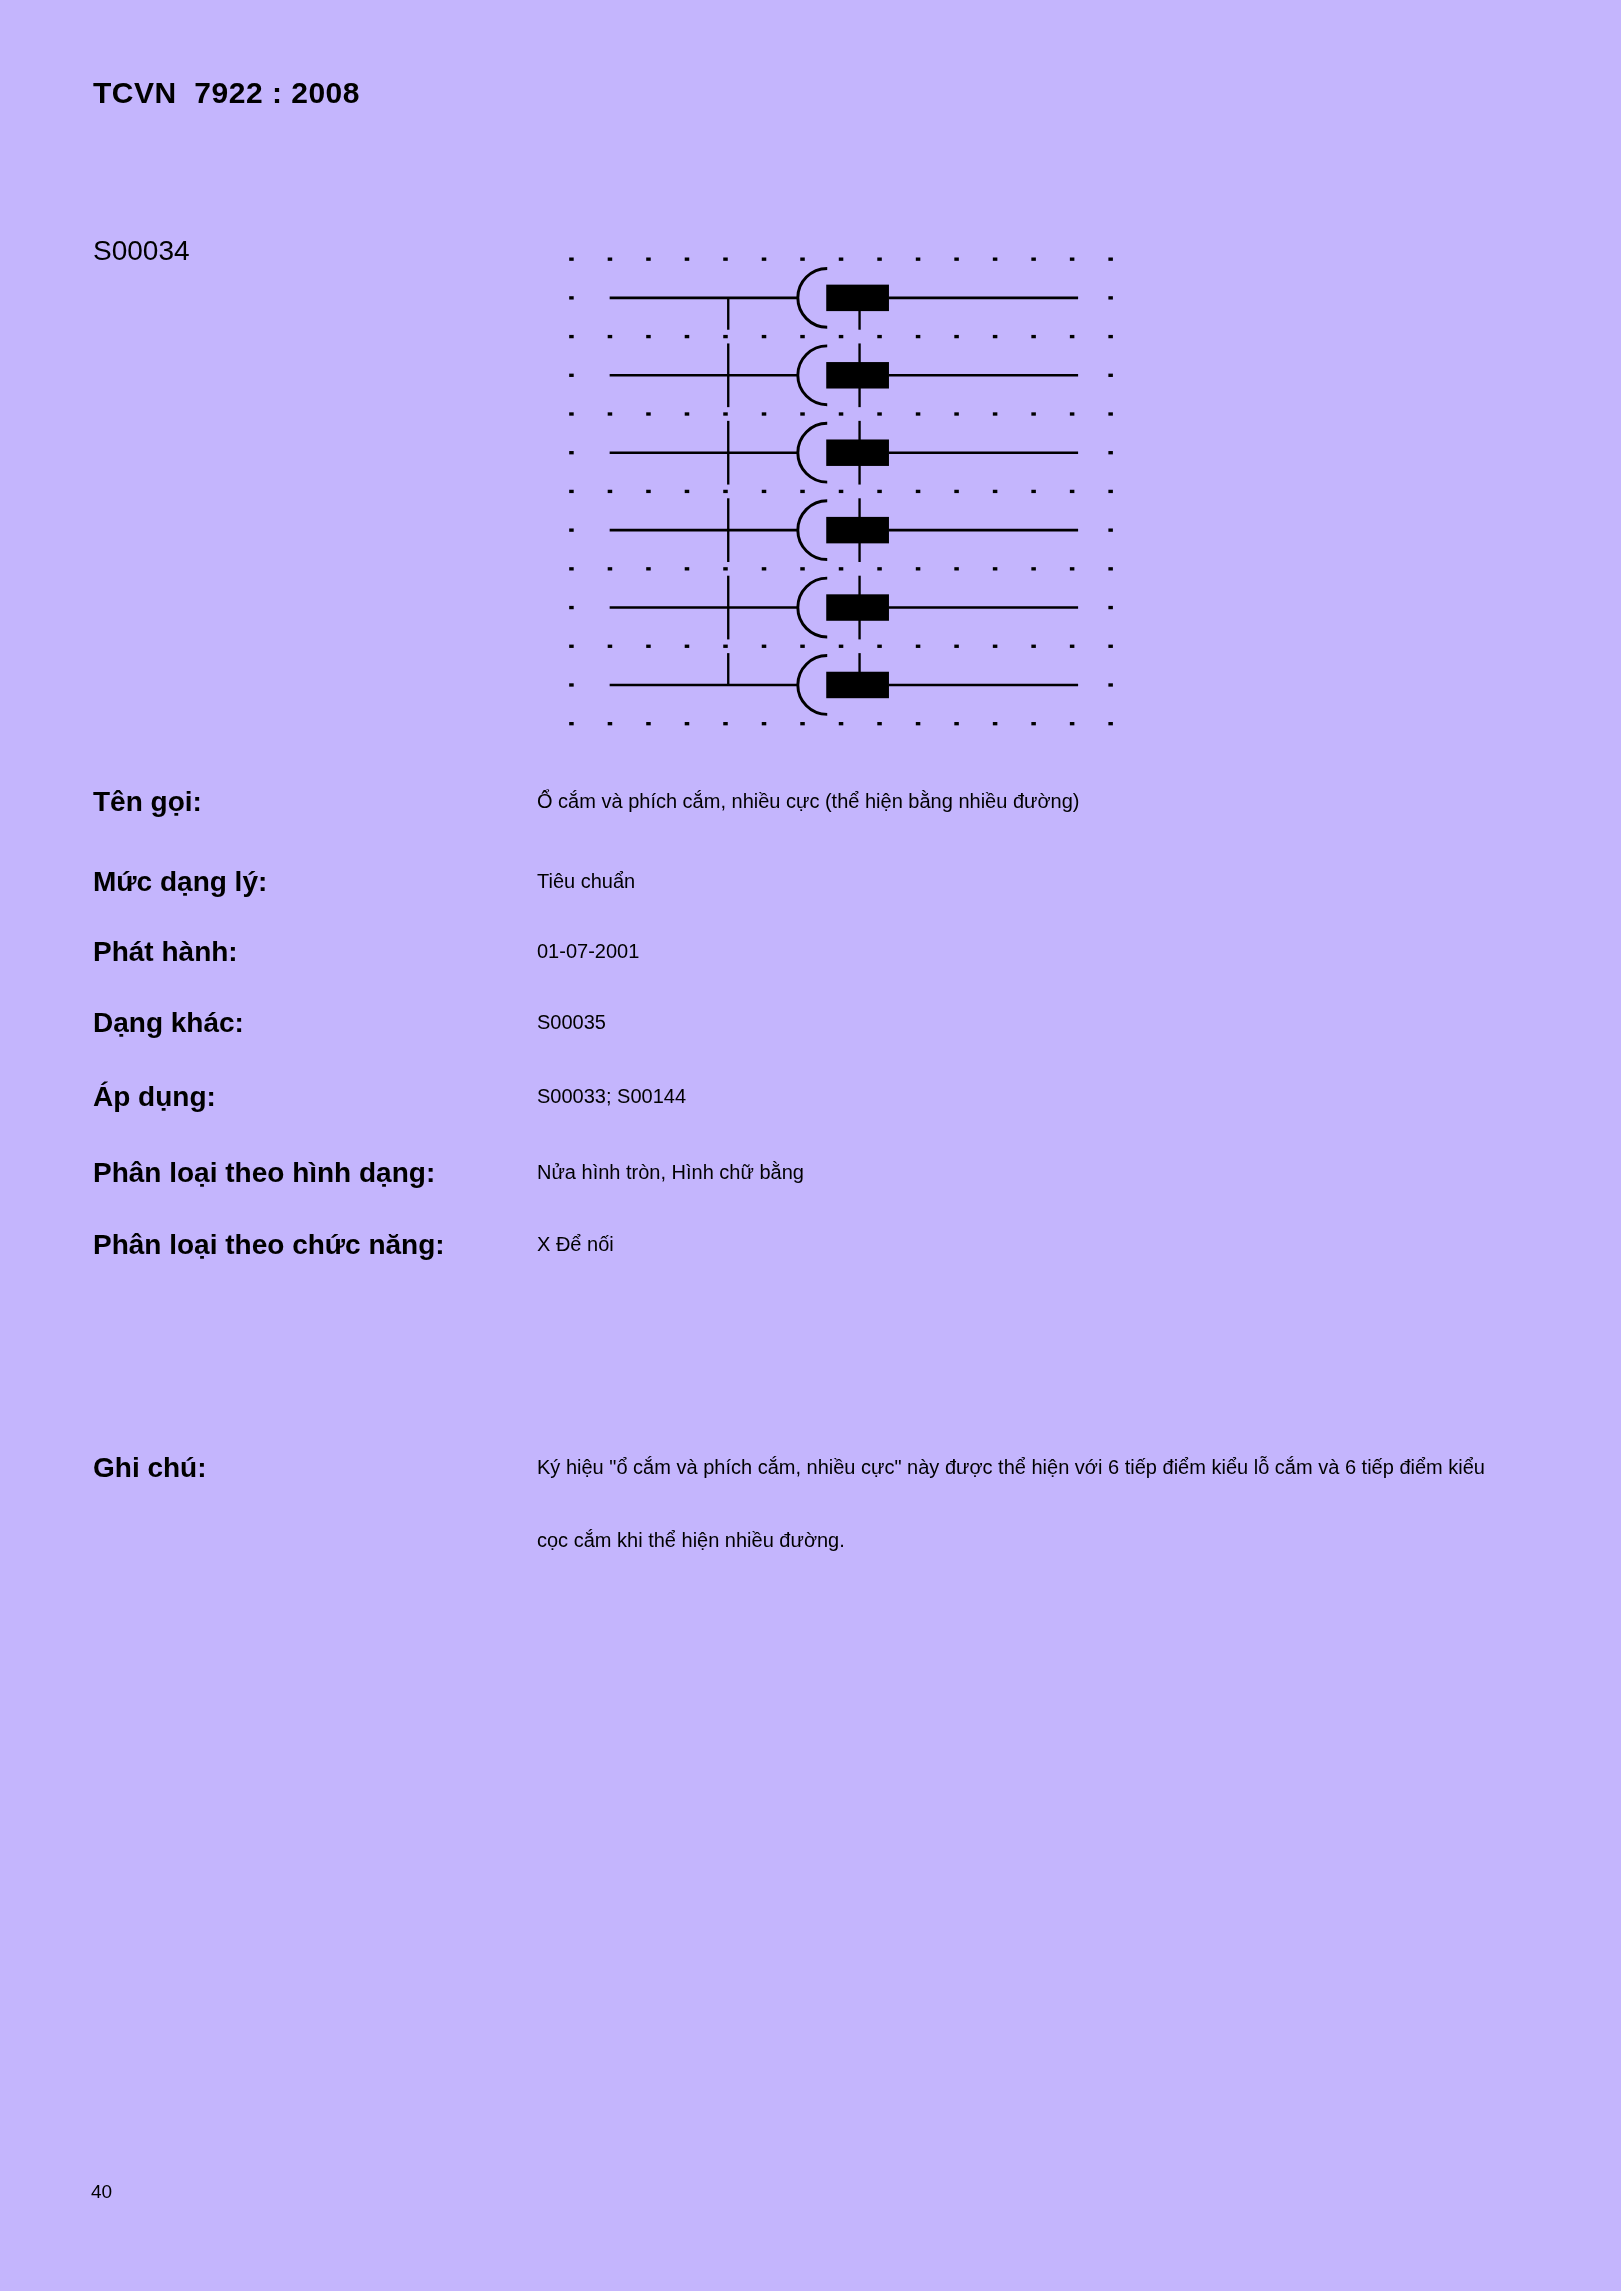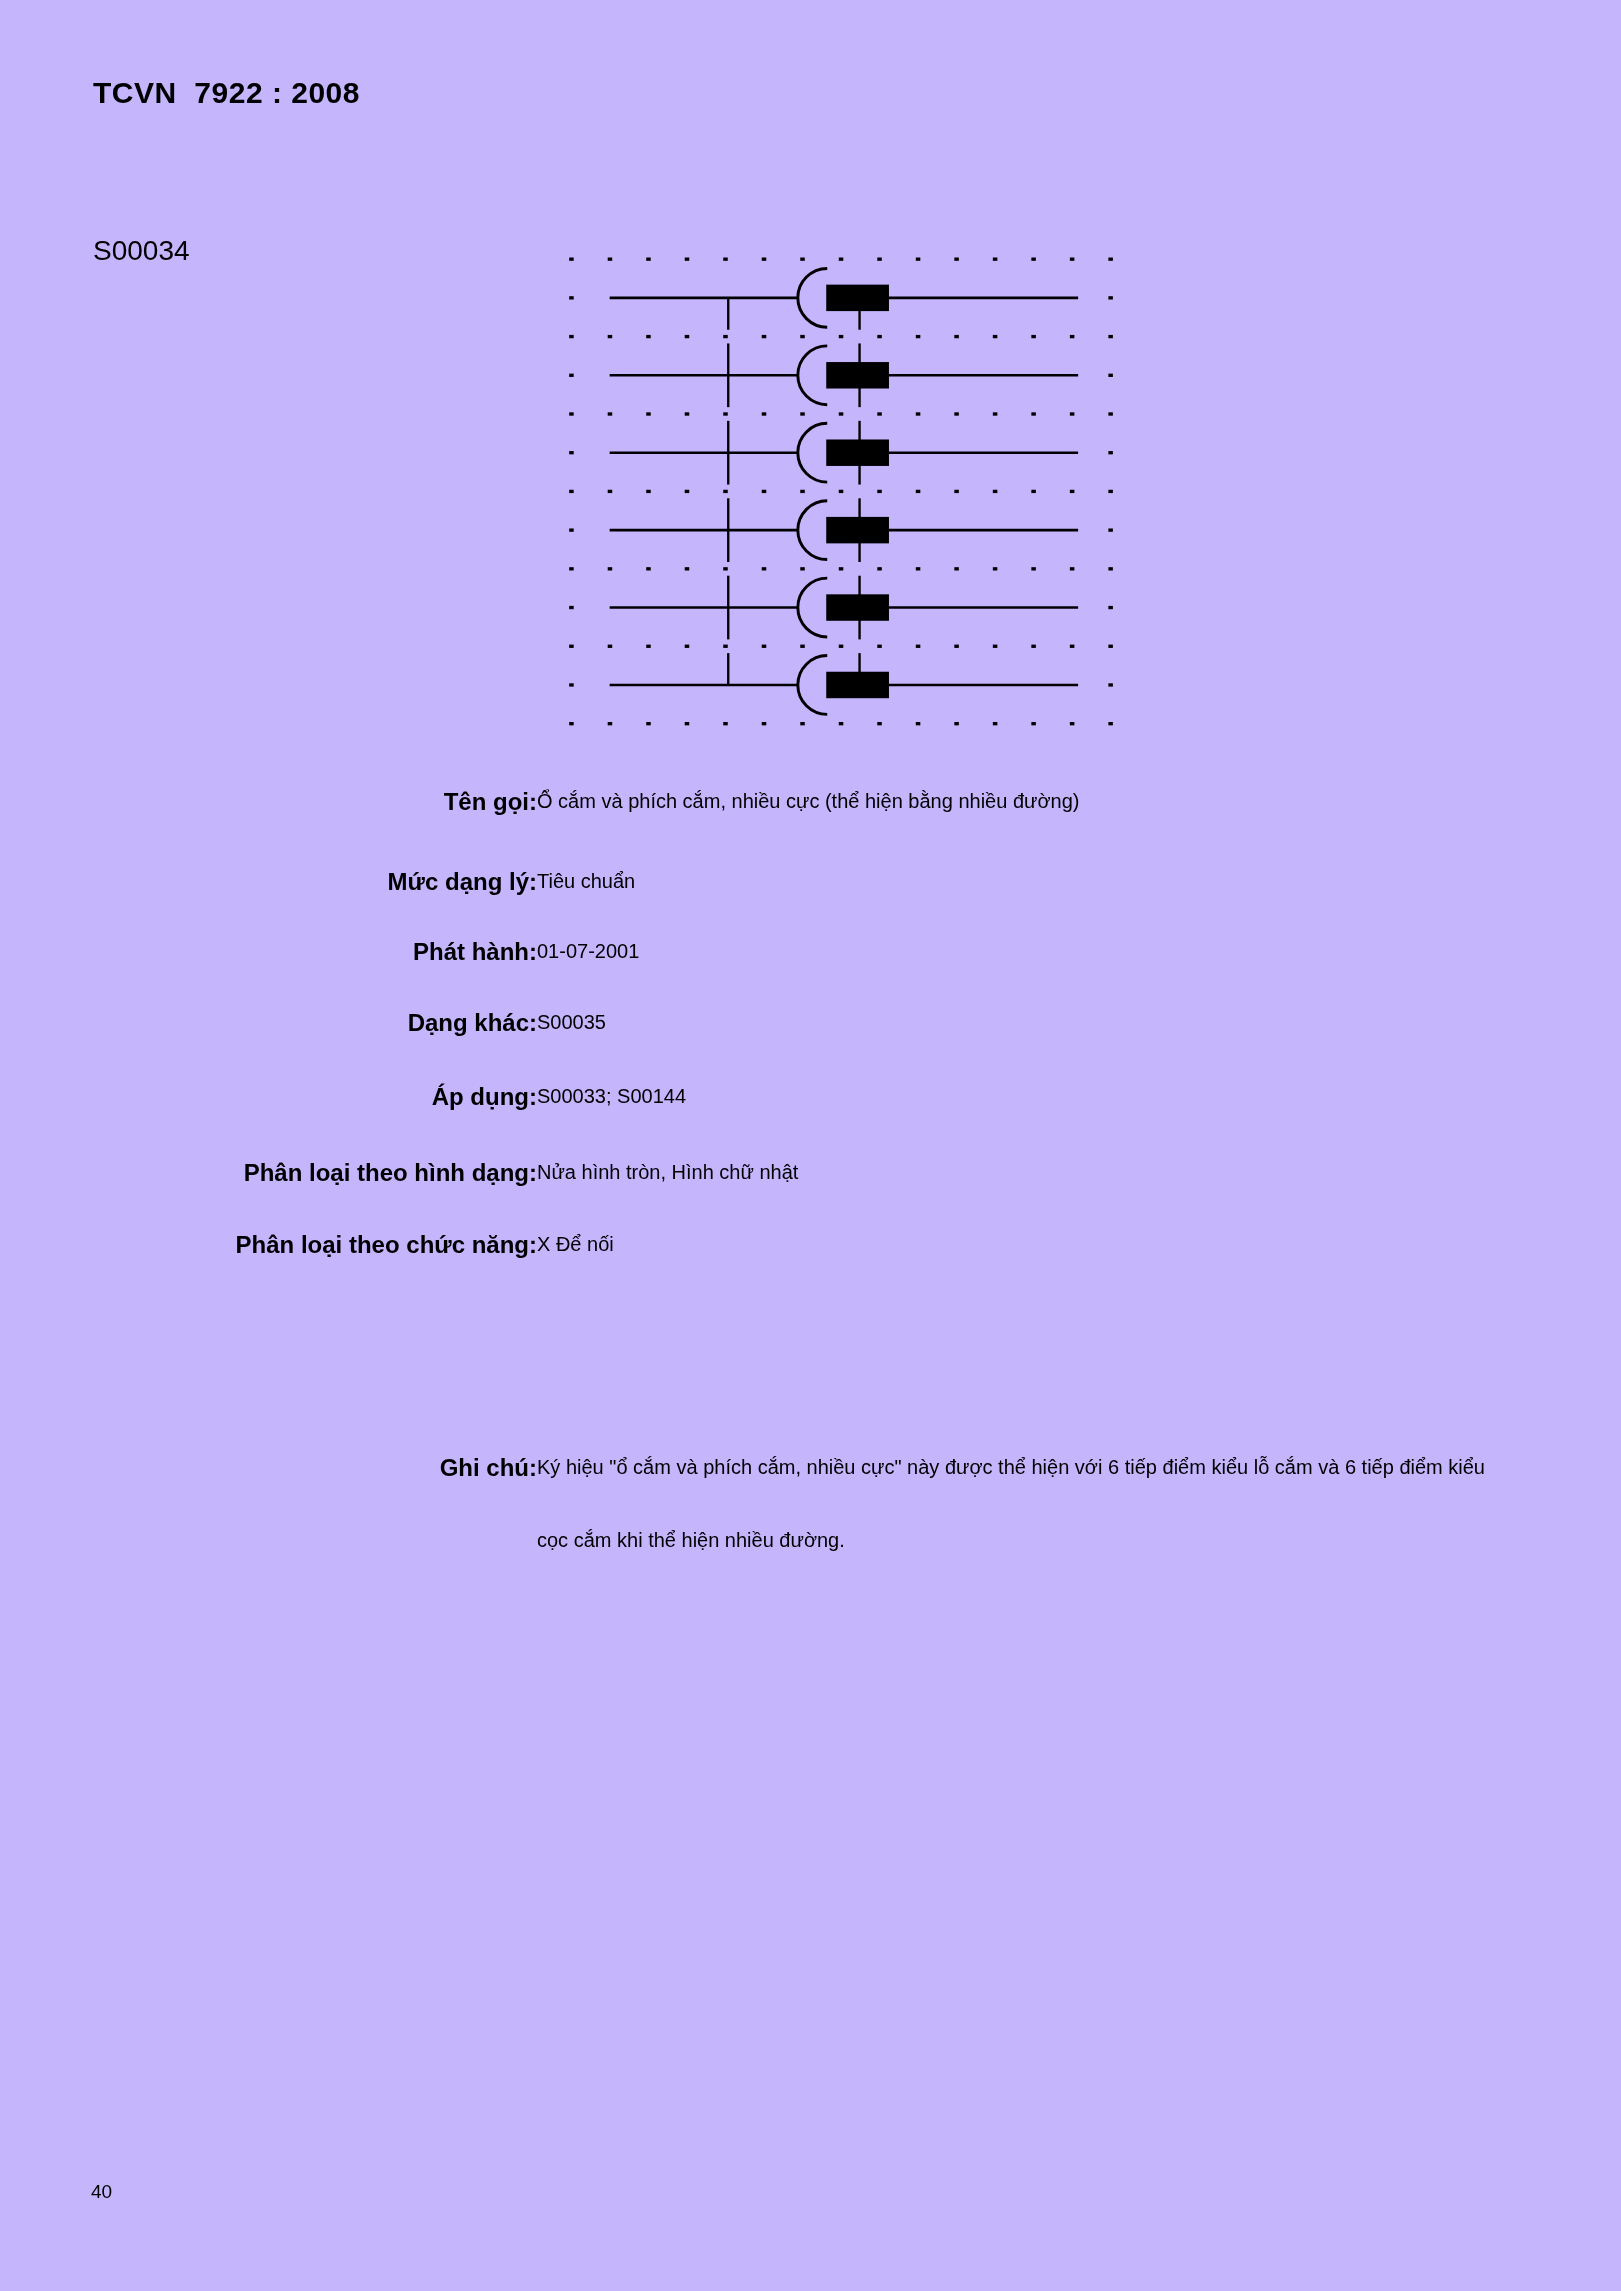--- a/index.html
+++ b/index.html
@@ -39,24 +39,23 @@
   .field-row {
     position: absolute;
     left: 93px;
     right: 136px;
     display: flex;
     align-items: flex-start;
   }
   .field-label {
     width: 444px;
     flex: 0 0 444px;
-    font-size: 24px;
+    font-size: 28px;
     font-weight: bold;
     line-height: 73px;
-    text-align: right;
   }
   .field-value {
     flex: 1 1 auto;
     font-size: 20px;
     line-height: 73px;
     text-align: justify;
   }
   .page-number {
     position: absolute;
     left: 91px;
@@ -247,21 +246,21 @@
   <div class="field-row" style="top:986px">
     <div class="field-label">Dạng khác:</div>
     <div class="field-value">S00035</div>
   </div>
   <div class="field-row" style="top:1060px">
     <div class="field-label">Áp dụng:</div>
     <div class="field-value">S00033; S00144</div>
   </div>
   <div class="field-row" style="top:1136px">
     <div class="field-label">Phân loại theo hình dạng:</div>
-    <div class="field-value">Nửa hình tròn, Hình chữ nhật</div>
+    <div class="field-value">Nửa hình tròn, Hình chữ bằng</div>
   </div>
   <div class="field-row" style="top:1208px">
     <div class="field-label">Phân loại theo chức năng:</div>
     <div class="field-value">X Để nối</div>
   </div>
   <div class="field-row" style="top:1431px">
     <div class="field-label">Ghi chú:</div>
     <div class="field-value">Ký hiệu "ổ cắm và phích cắm, nhiều cực" này được thể hiện với 6 tiếp điểm kiểu lỗ cắm và 6 tiếp điểm kiểu cọc cắm khi thể hiện nhiều đường.</div>
   </div>
 

